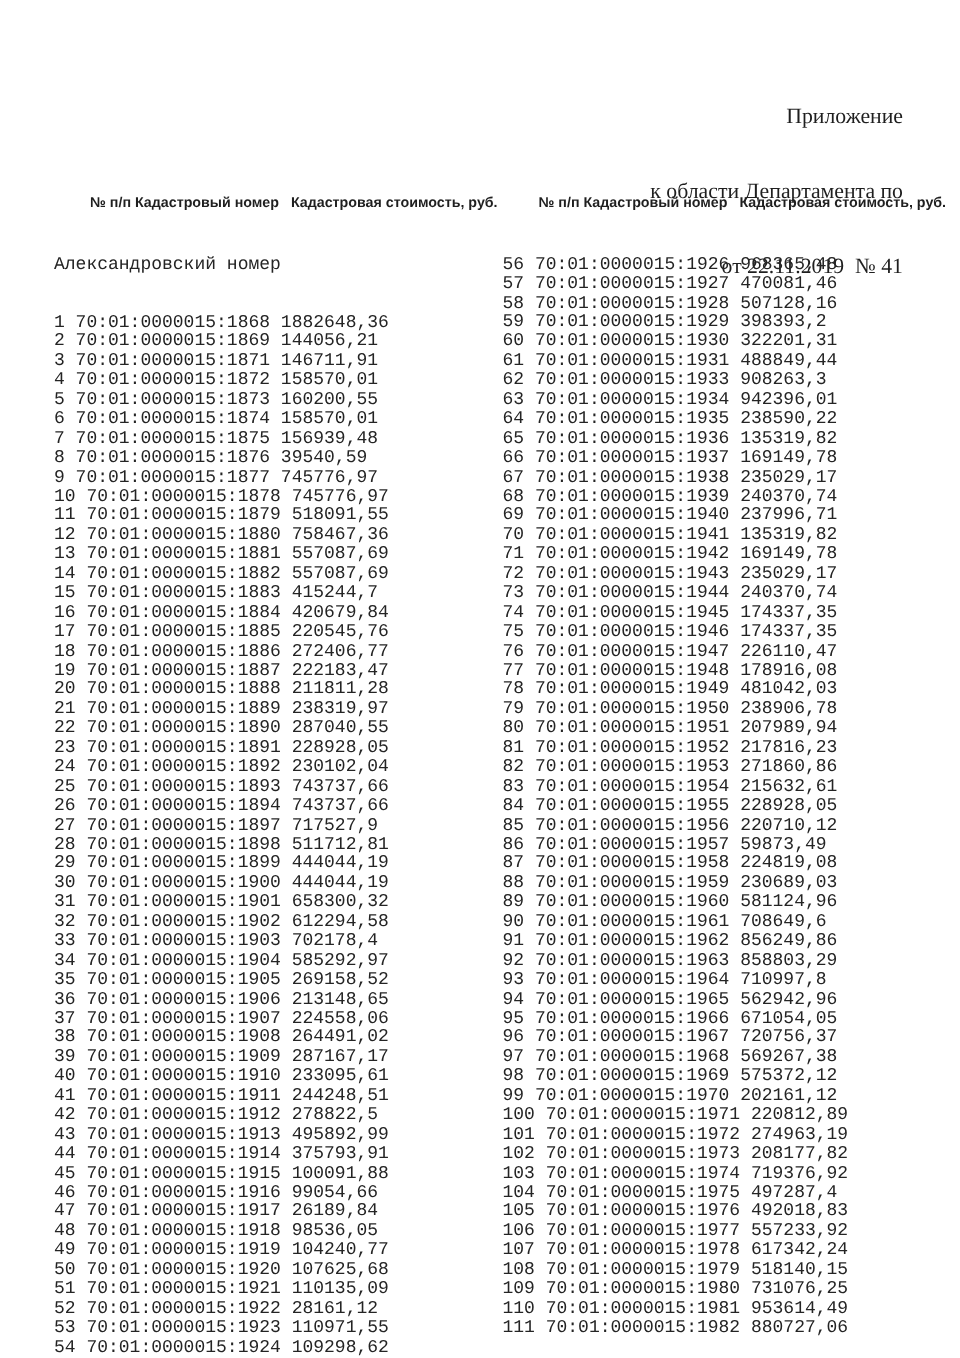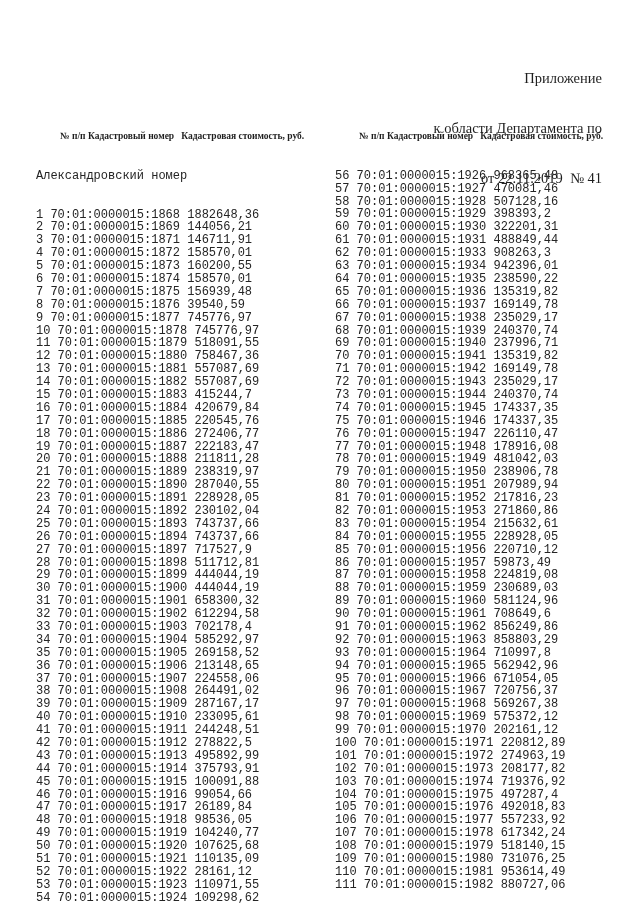--- a/index.html
+++ b/index.html
@@ -27,21 +27,21 @@
     color: #1f1f1f;
     white-space: pre;
   }
   .col {
     position: absolute;
     top: 130px;
   }
   .col-left  { left: 36px;  }
   .col-right { left: 335px; }
   .col-header {
-    font-family: Liberation Serif, serif;
+    font-family: Liberation Sans, sans-serif;
     font-weight: 700;
     font-size: 9.5px;
     line-height: 12px;
     color: #1f1f1f;
     white-space: pre;
     margin-bottom: 2px;
     padding-left: 24px;
   }
   .col-body {
     font-family: "Liberation Mono", "DejaVu Sans Mono", monospace;

